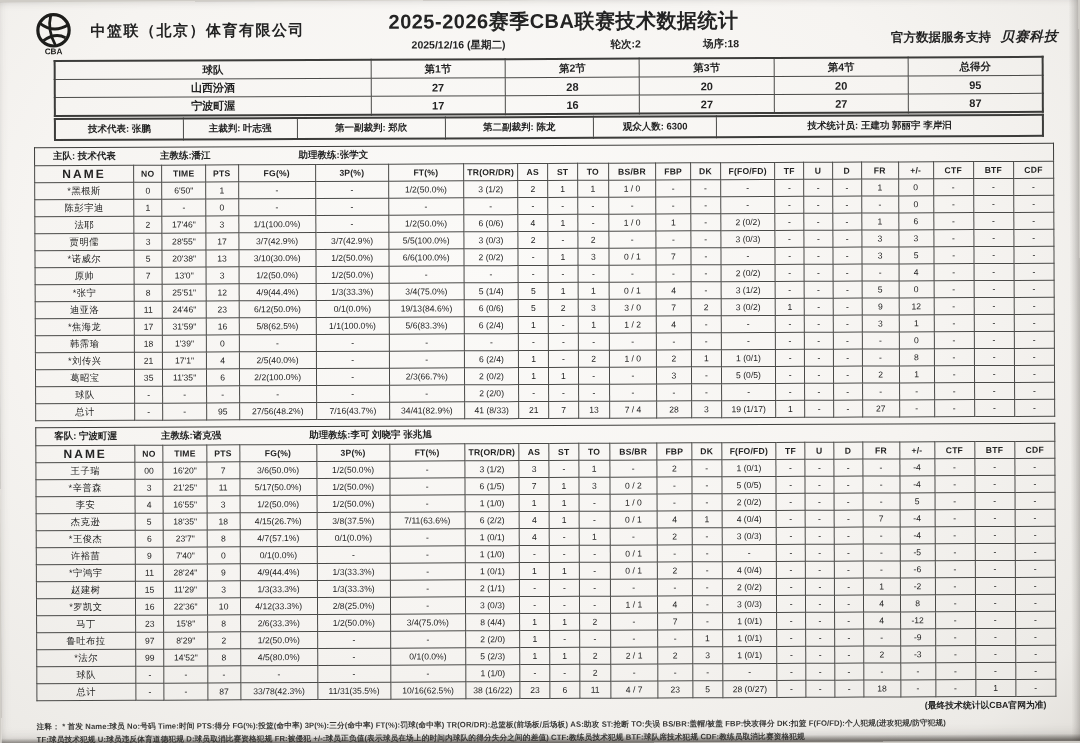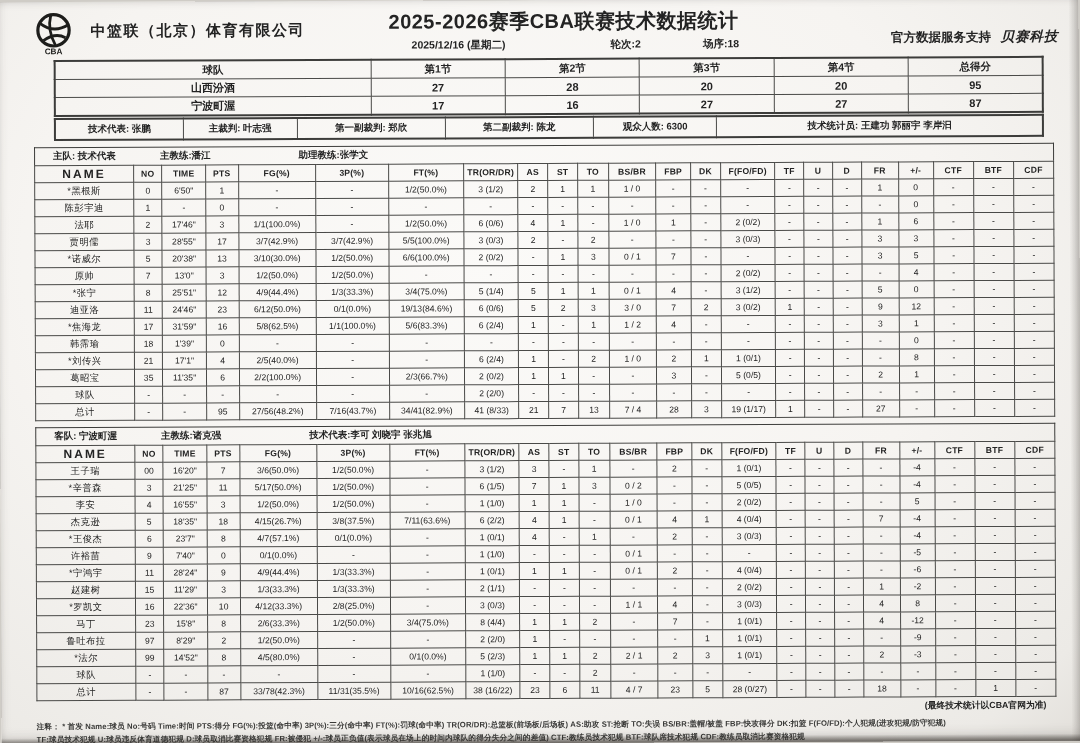--- a/index.html
+++ b/index.html
@@ -565,21 +565,21 @@
             <td>-</td>
           </tr>
         </tbody>
     </table>
   </div>
 
   <div class="team">
     <div class="teaminfo">
       <span class="t1">客队: 宁波町渥</span>
       <span class="t2">主教练:诸克强</span>
-      <span class="t3">技术代表:李可 刘晓宇 张兆旭</span>
+      <span class="t3">助理教练:李可 刘晓宇 张兆旭</span>
     </div>
     <table class="stat">
       <colgroup>
         <col style="width:9.6%">
           <col style="width:2.8%">
           <col style="width:4.2%">
           <col style="width:3.2%">
         <col style="width:7.5%">
           <col style="width:7.1%">
           <col style="width:7.3%">

